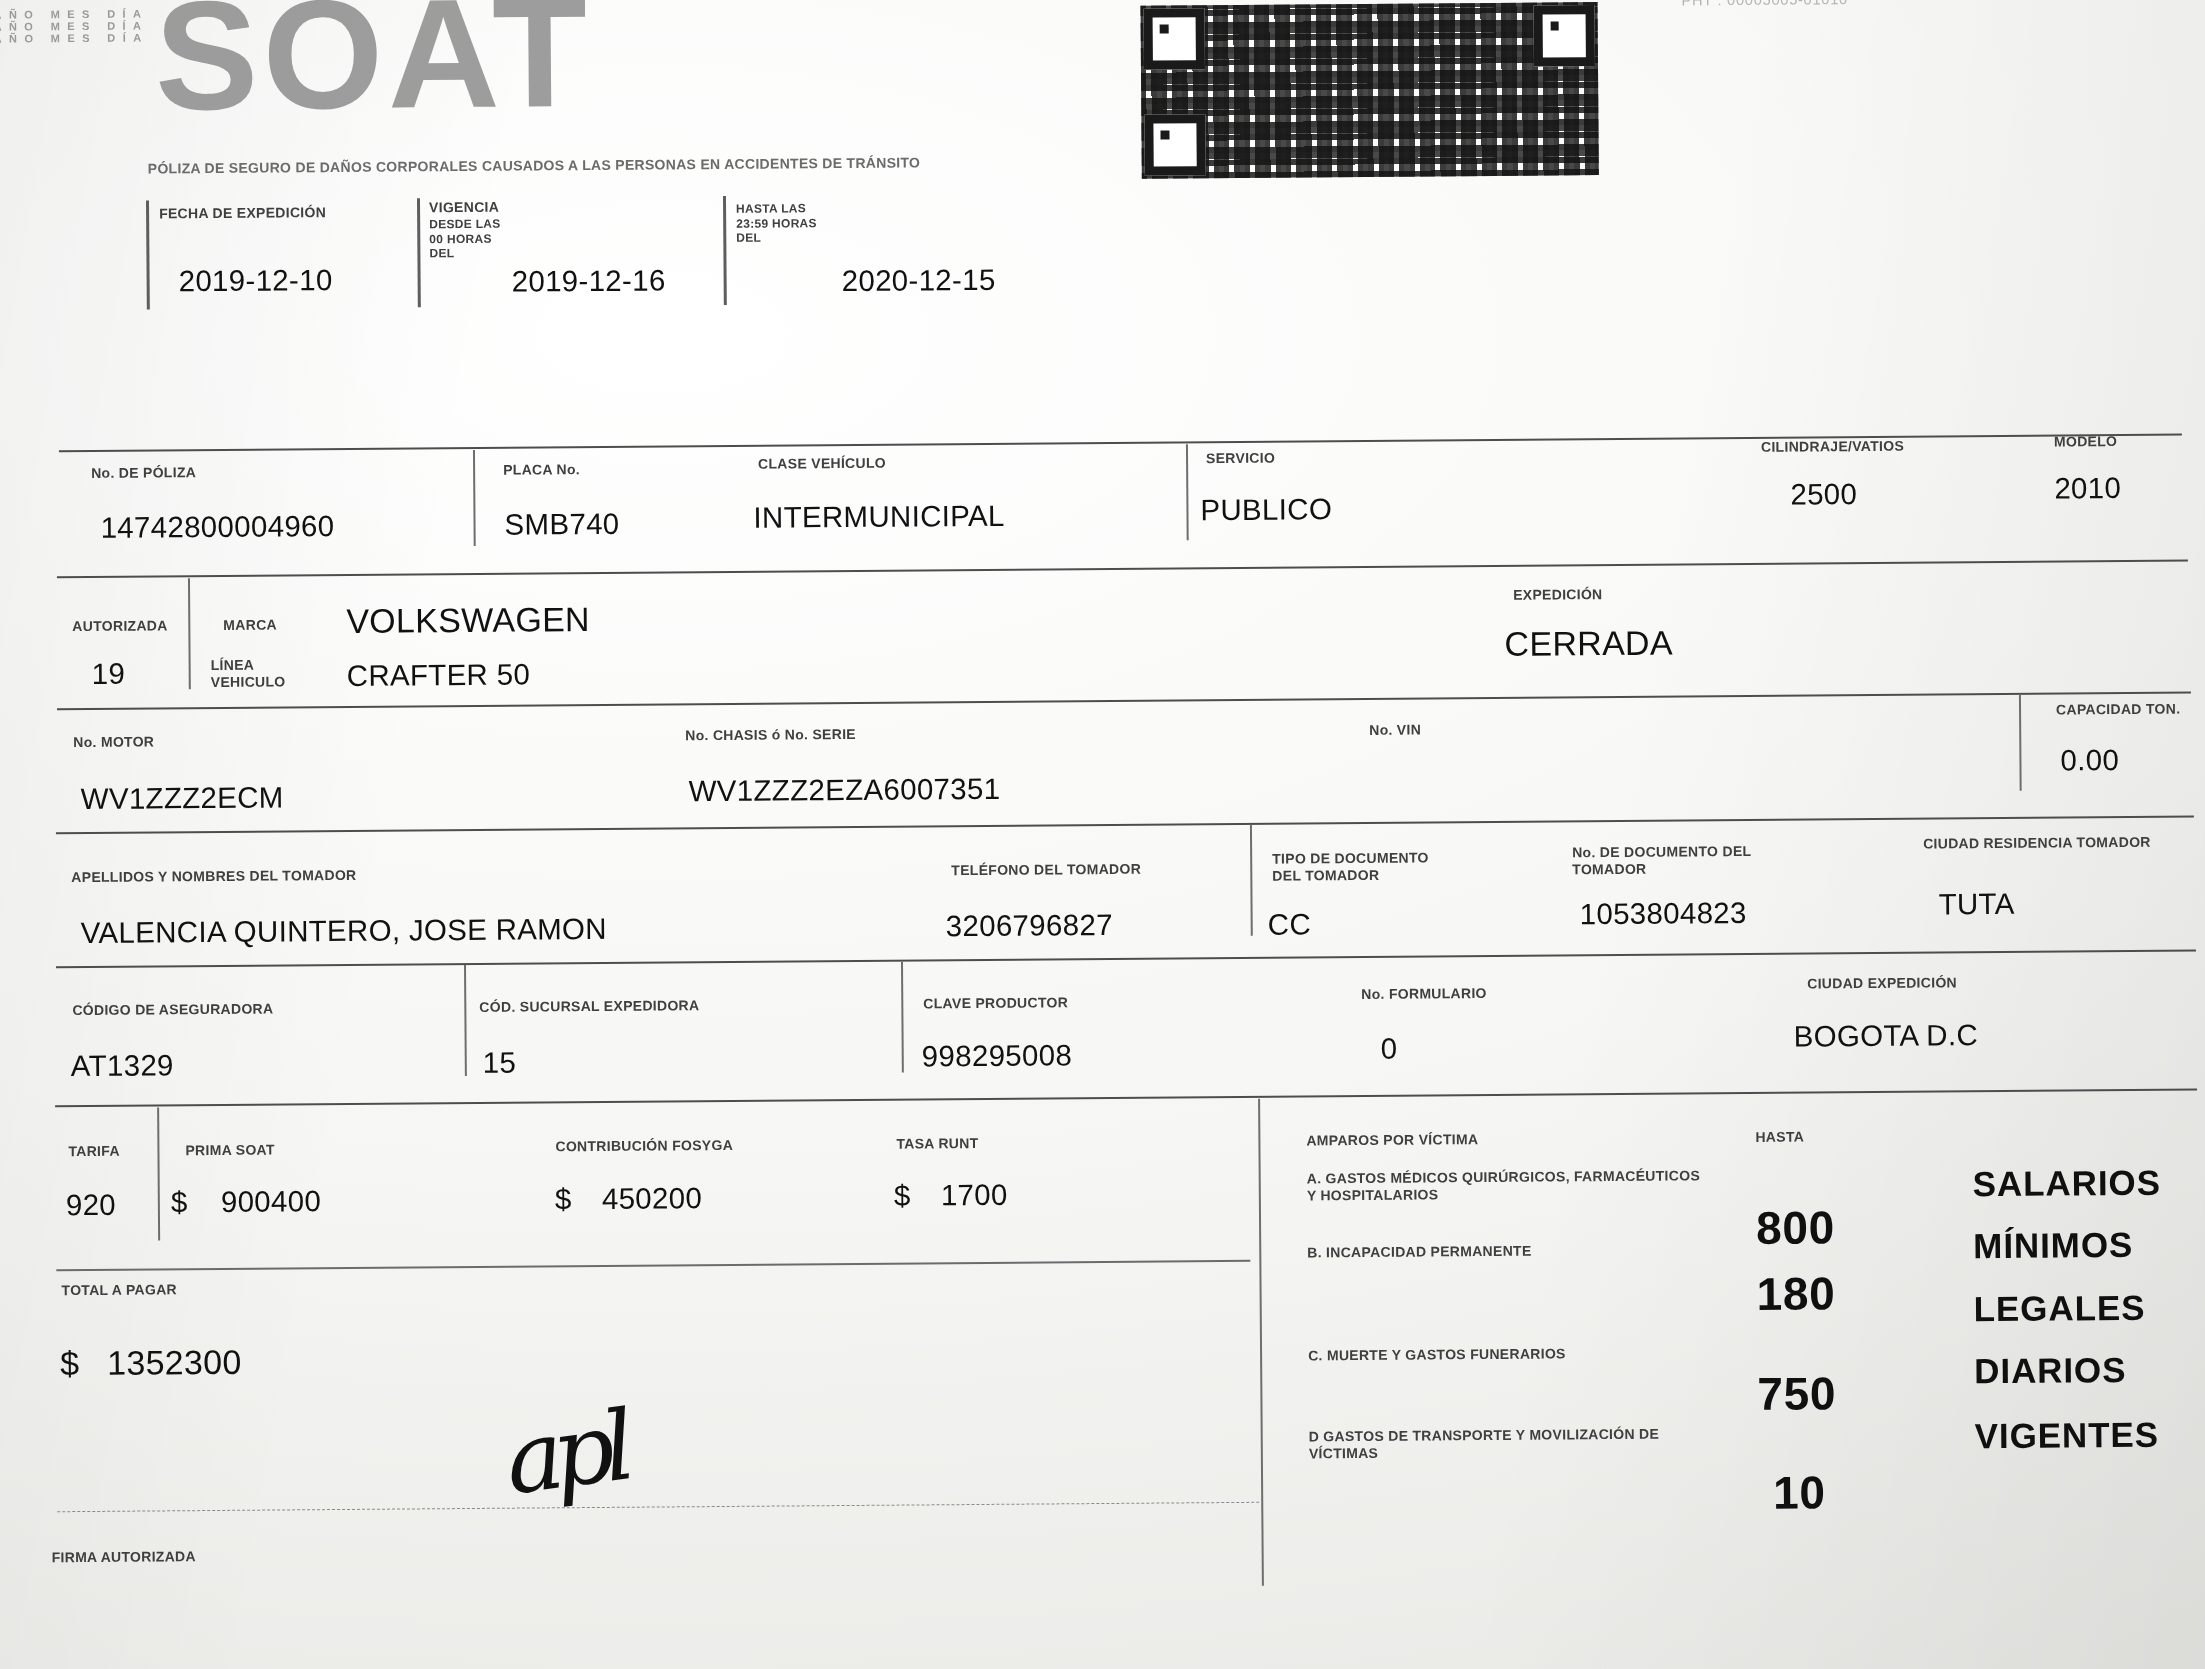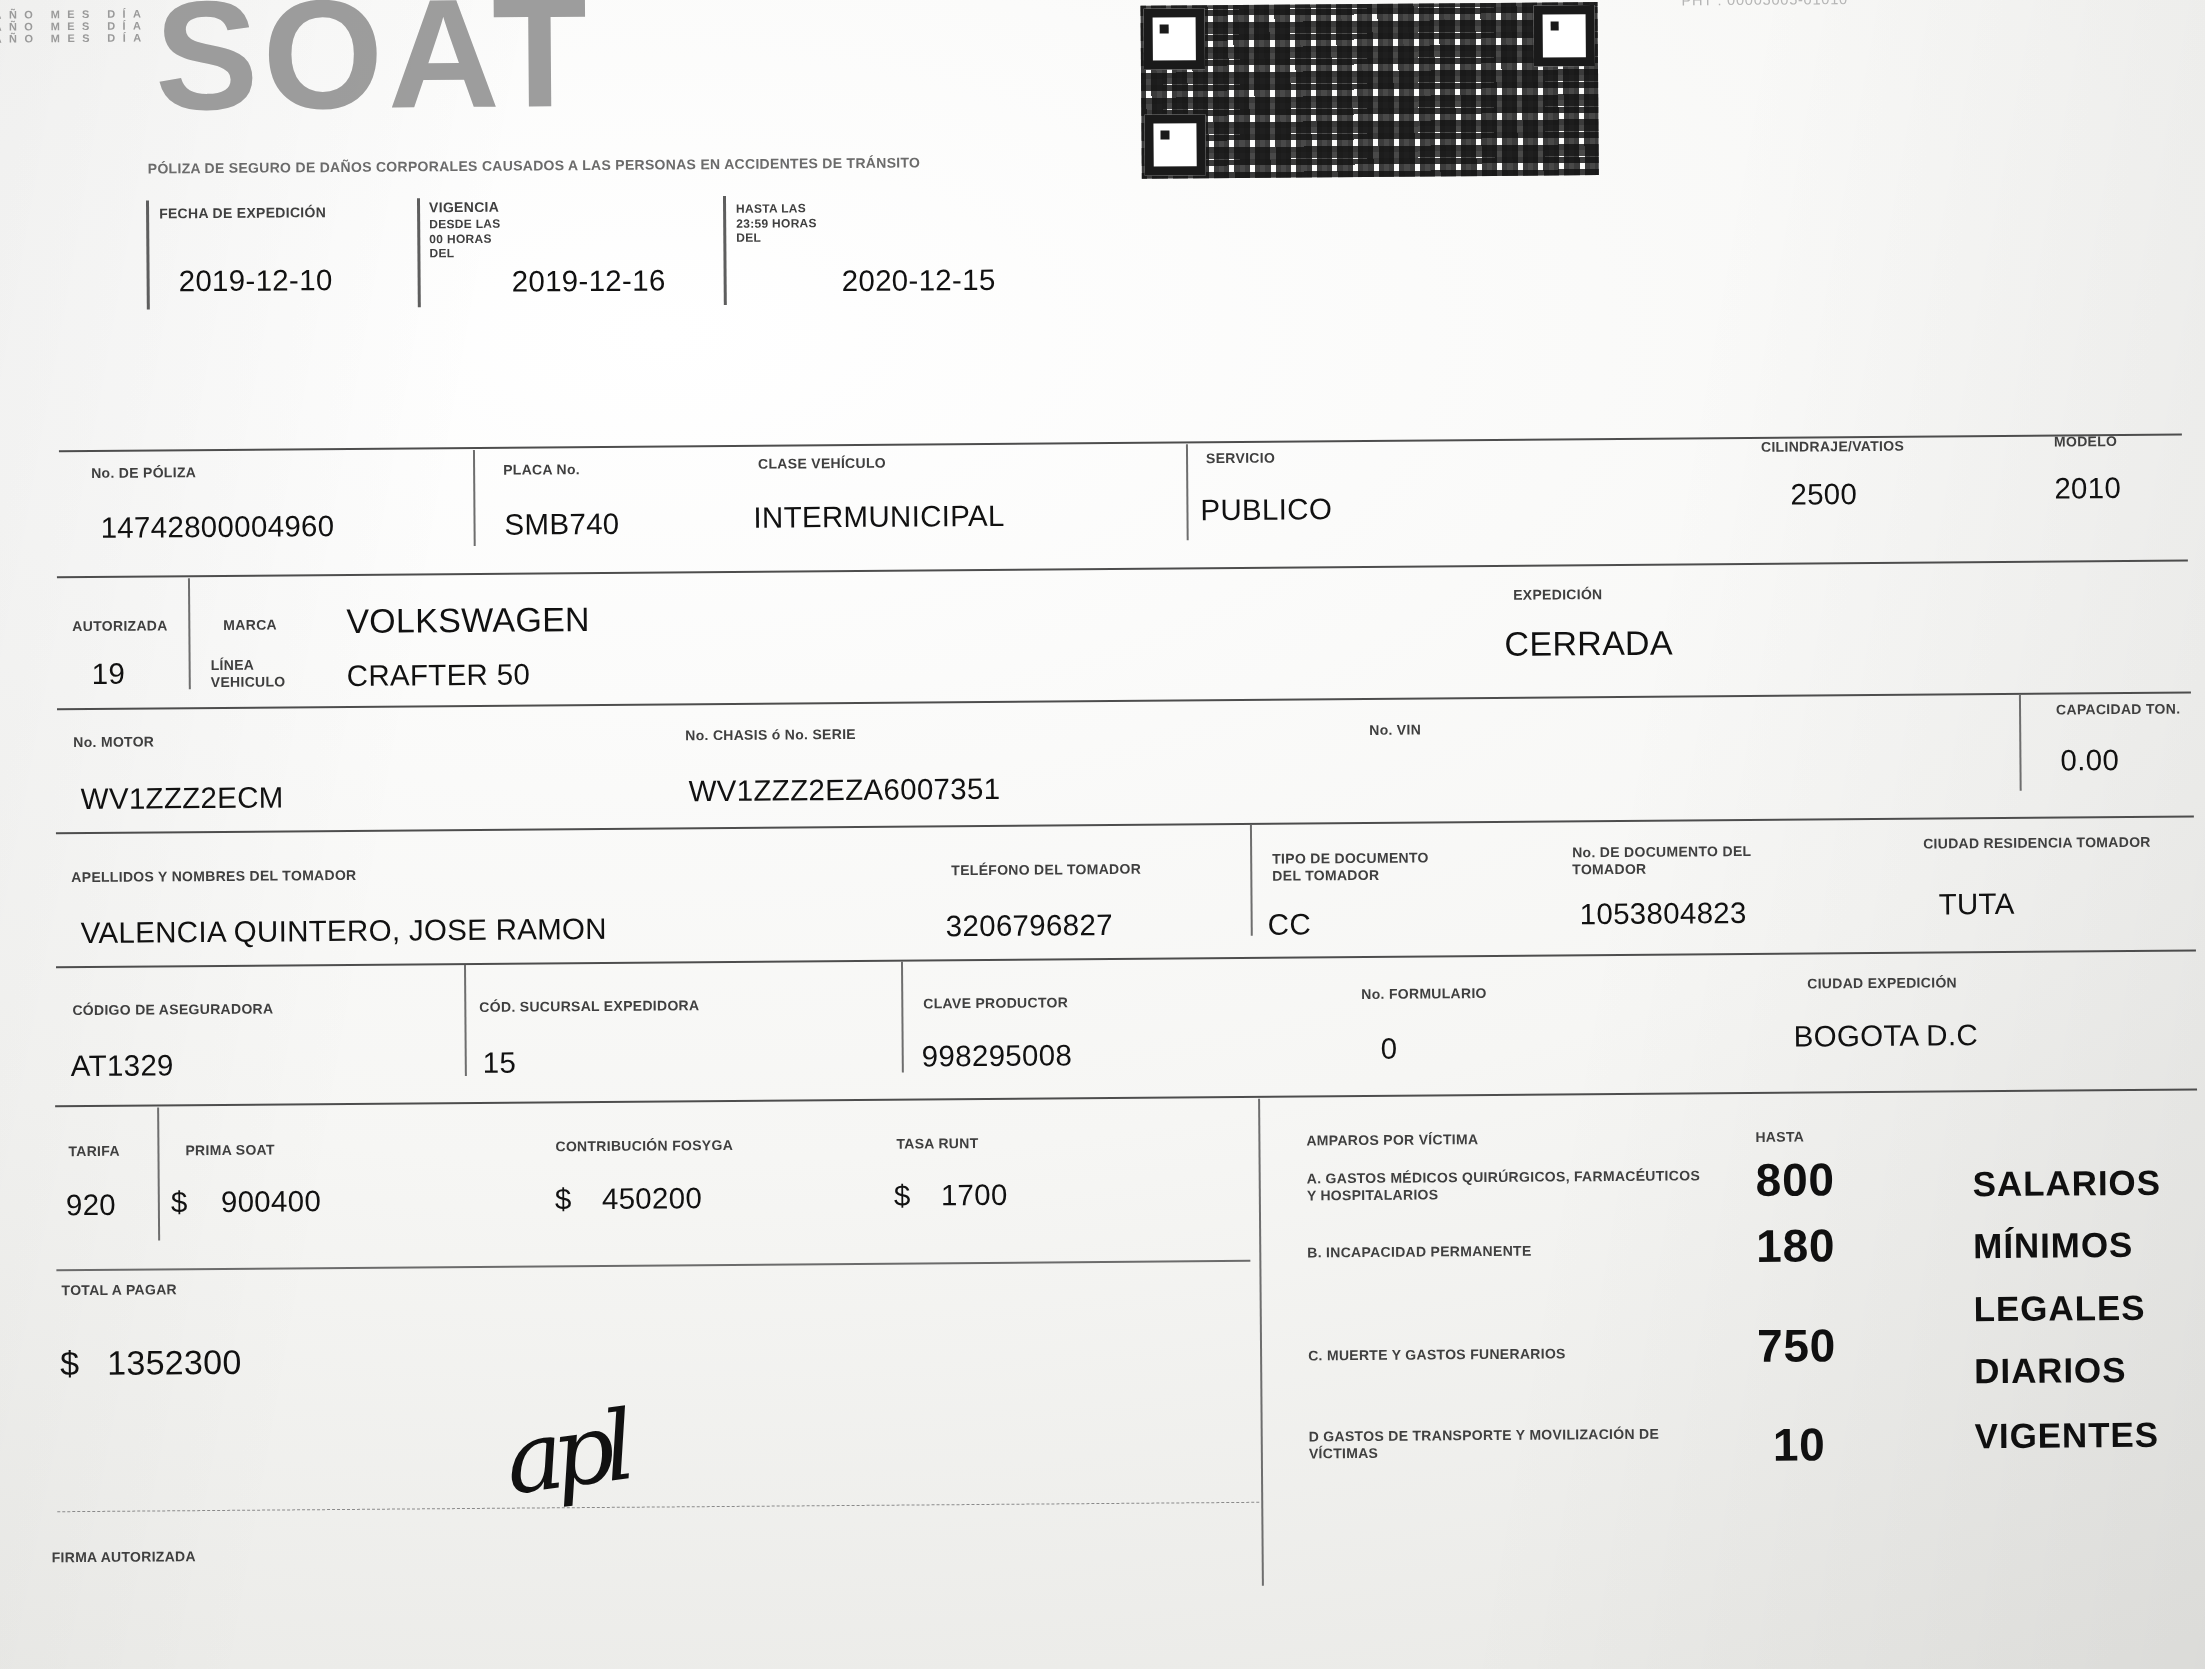--- a/index.html
+++ b/index.html
@@ -127,20 +127,21 @@
     white-space: nowrap;
   }
   .val.big { font-size: 34px; }
 
   .amt-big {
     position: absolute;
     font-size: 46px;
     font-weight: bold;
     color: #101010;
     letter-spacing: 0.7px;
+    margin-top: 48px;
   }
   .amt-word {
     position: absolute;
     font-size: 35px;
     font-weight: bold;
     color: #101010;
     letter-spacing: 0.9px;
   }
 
   #signature {

